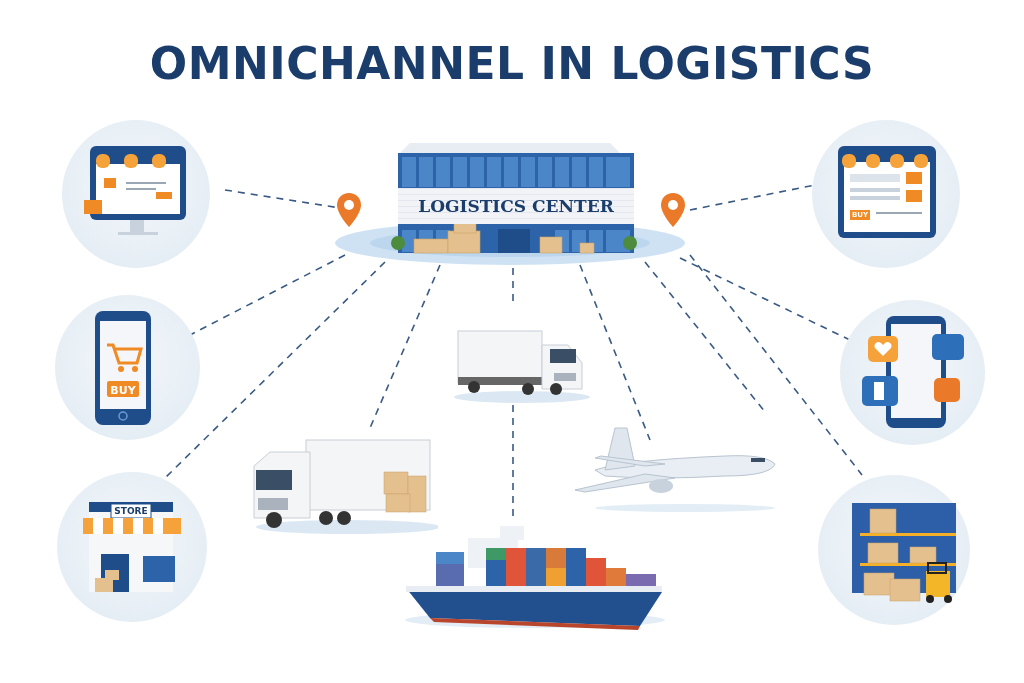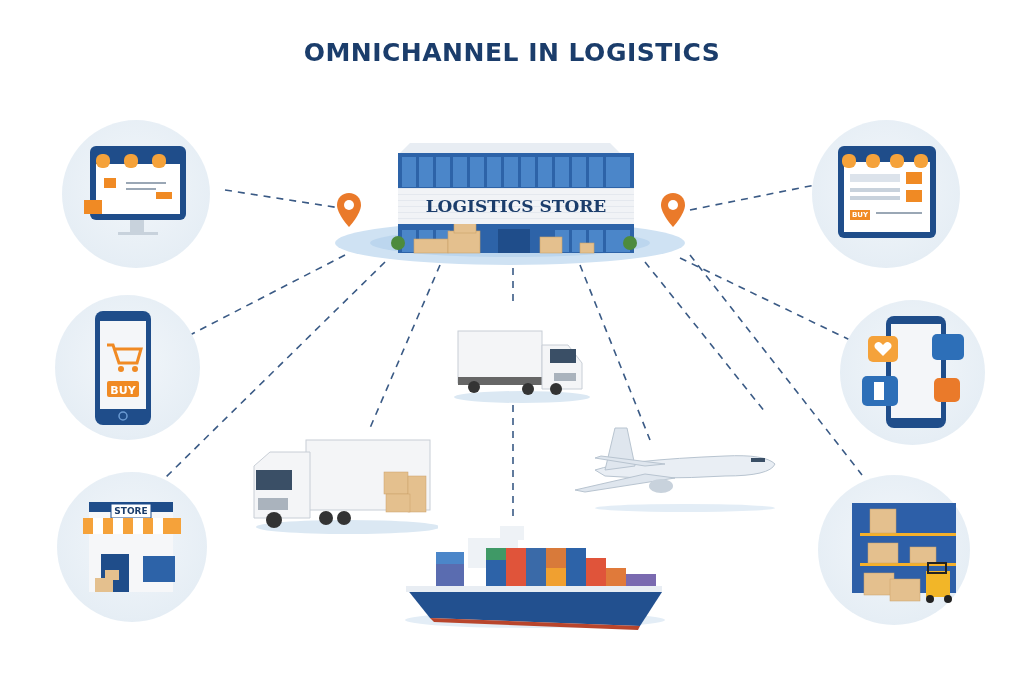--- a/index.html
+++ b/index.html
@@ -1,20 +1,20 @@
 <!DOCTYPE html>
 <html><head>
 <meta charset="utf-8">
 <style>
   * { box-sizing: border-box; margin: 0; padding: 0; }
   html, body { width: 1024px; height: 683px; background: #ffffff; overflow: hidden; }
   body { position: relative; font-family: "DejaVu Sans", sans-serif; }
   .title {
     position: absolute; top: 38px; left: 0; width: 1024px; text-align: center;
-    font-family: "DejaVu Sans", sans-serif; font-weight: bold; font-size: 25px;
+    font-family: "DejaVu Sans", sans-serif; font-weight: bold; font-size: 44px;
     color: #1b3d6b; letter-spacing: 0.5px;
   }
   svg.lines { position: absolute; left: 0; top: 0; }
   .circle {
     position: absolute; border-radius: 50%;
     background: radial-gradient(circle at 50% 45%, #f2f6fa 0%, #e6eef5 70%, #dde7f0 100%);
   }
   .abs { position: absolute; }
   .hq-label {
     position: absolute; left: 398px; top: 188px; width: 236px; height: 36px;
@@ -76,21 +76,21 @@
     <g fill="#e4c08e" stroke="#c9a06a" stroke-width="0.6">
       <rect x="84" y="104" width="34" height="14"></rect>
         <rect x="118" y="96" width="32" height="22"></rect>
       <rect x="124" y="88" width="22" height="10"></rect>
         <rect x="210" y="102" width="22" height="16"></rect>
       <rect x="250" y="108" width="14" height="10"></rect>
     </g>
     <circle cx="68" cy="108" r="7" fill="#4d8b3d"></circle>
     <circle cx="300" cy="108" r="7" fill="#4d8b3d"></circle>
   </svg>
-  <div class="hq-label">LOGISTICS STORE</div>
+  <div class="hq-label">LOGISTICS CENTER</div>
   <svg class="abs" style="left:336px;top:192px" width="26" height="36" viewBox="0 0 26 36">
     <path d="M13 1C6 1 1 6 1 13c0 9 12 22 12 22s12-13 12-22C25 6 20 1 13 1z" fill="#ea7a2a"></path>
     <circle cx="13" cy="13" r="5" fill="#fff"></circle>
   </svg>
   <svg class="abs" style="left:660px;top:192px" width="26" height="36" viewBox="0 0 26 36">
     <path d="M13 1C6 1 1 6 1 13c0 9 12 22 12 22s12-13 12-22C25 6 20 1 13 1z" fill="#ea7a2a"></path>
     <circle cx="13" cy="13" r="5" fill="#fff"></circle>
   </svg>
 </div>
 

